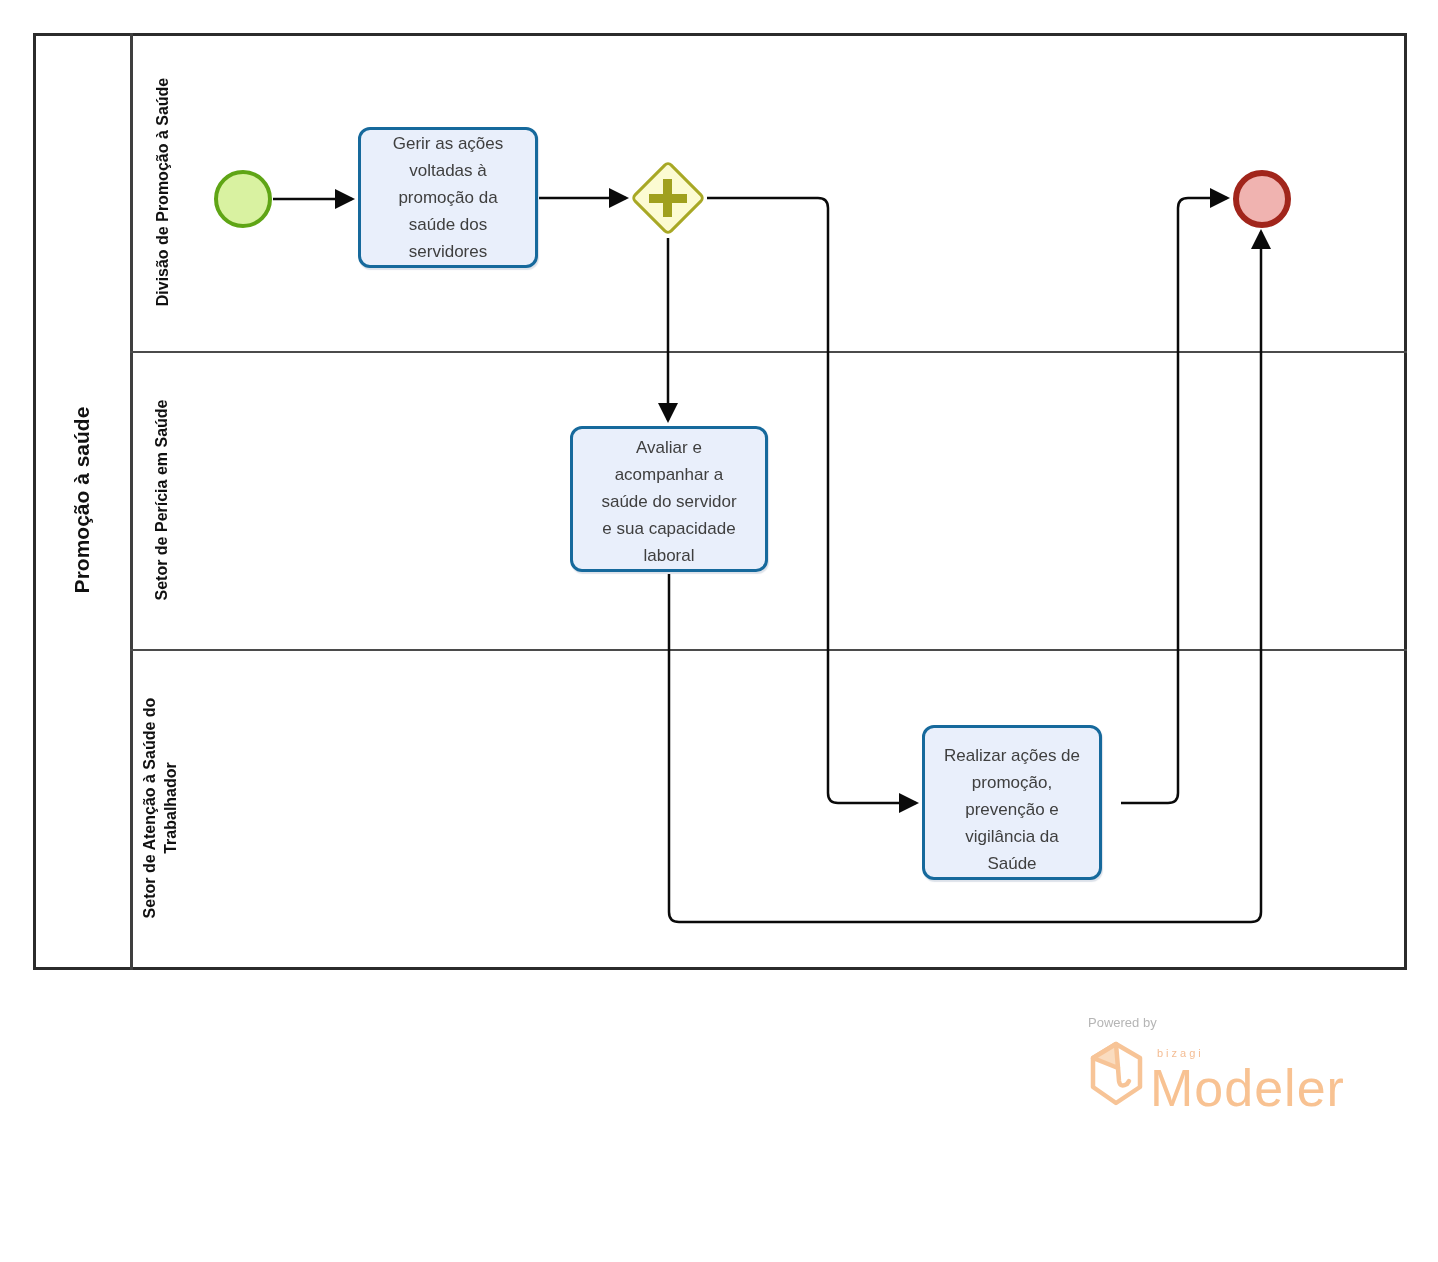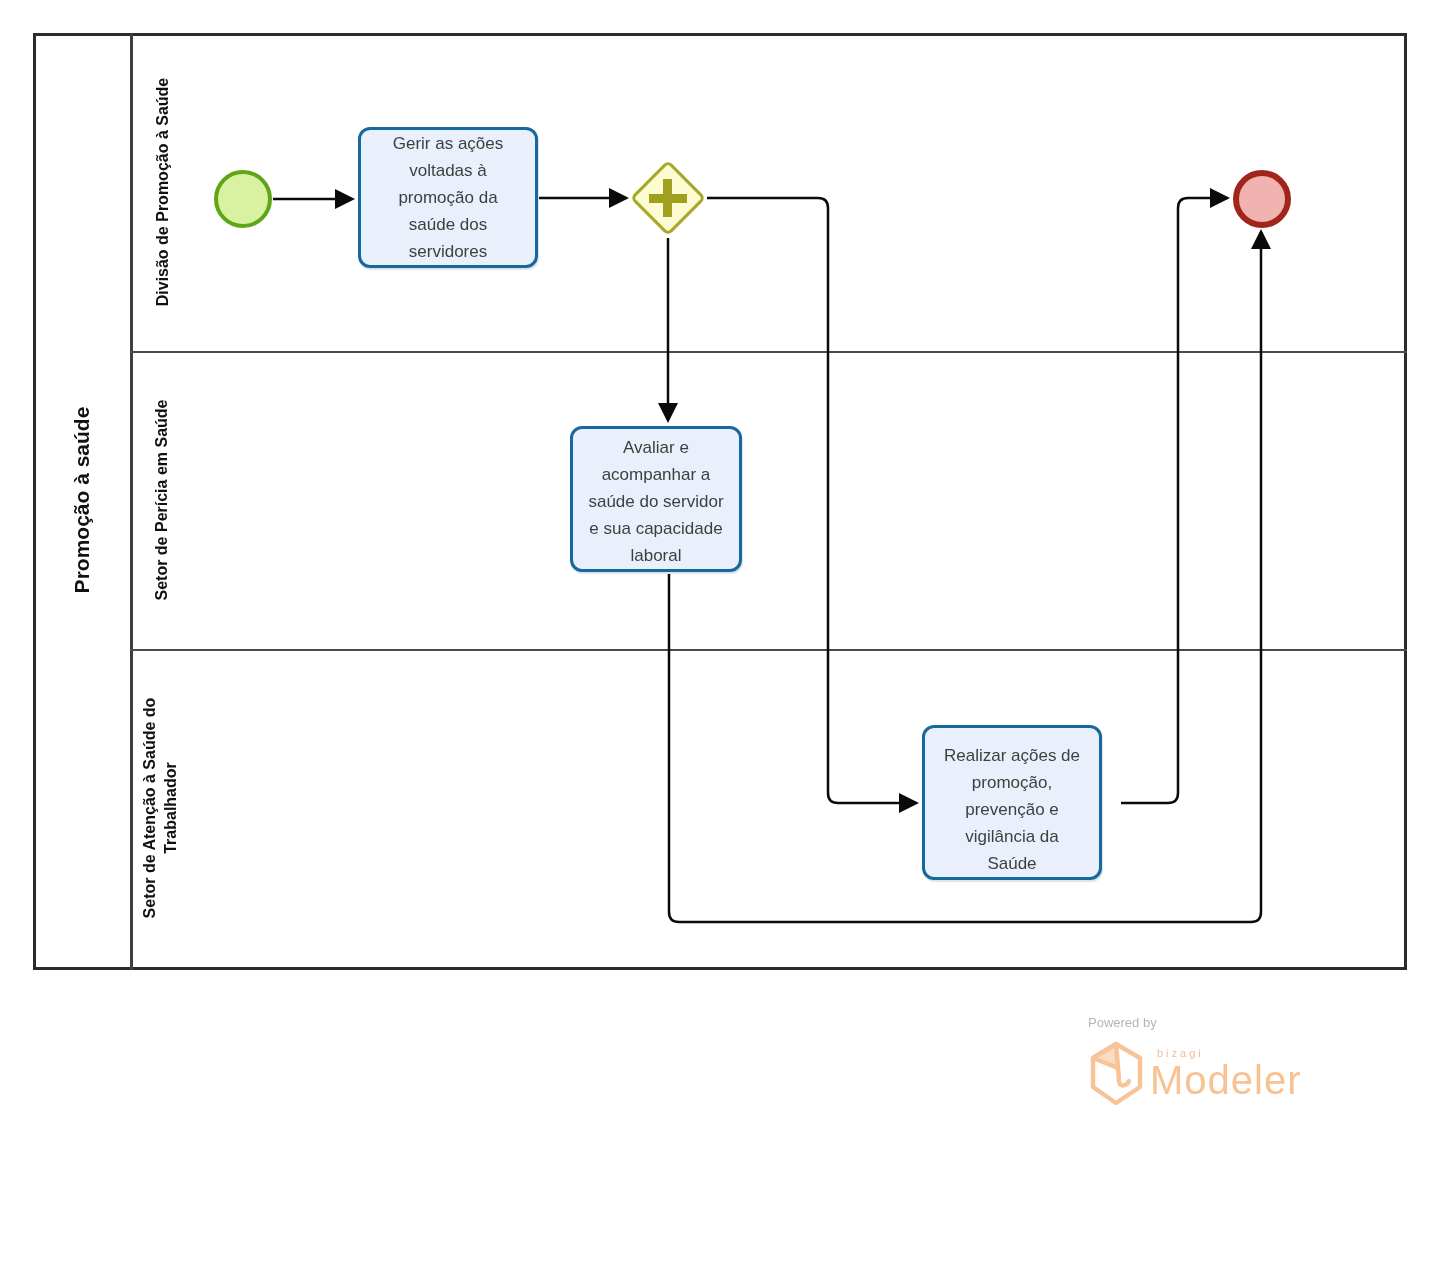--- a/index.html
+++ b/index.html
@@ -24,21 +24,21 @@
   #lane2-label{left:13px;top:480px;width:298px;height:40px;font-size:16px;}
   #lane3-label{left:0px;top:785px;width:320px;height:46px;font-size:16px;line-height:21px;}
   
   .task{
     box-sizing:border-box;border:3px solid #16699c;border-radius:12px;background:#e9effb;
     display:flex;align-items:flex-end;justify-content:center;
     color:#3f3f3f;font-size:17px;line-height:27px;text-align:center;white-space:pre-line;
     box-shadow:1px 2px 1px rgba(120,140,170,0.25);
   }
   #task-gerir{left:358px;top:127px;width:180px;height:141px;}
-  #task-avaliar{left:570px;top:426px;width:172px;height:146px;}
+  #task-avaliar{left:570px;top:426px;width:198px;height:146px;}
   #task-realizar{left:922px;top:725px;width:180px;height:155px;}
   #start-event{
     left:214px;top:170px;width:50px;height:50px;border-radius:50%;
     border:4px solid #5fa515;background:#d9f2a1;box-sizing:content-box;
   }
   #end-event{
     left:1233px;top:170px;width:46px;height:46px;border-radius:50%;
     border:6px solid #a1251b;background:#f0b3b0;box-sizing:content-box;
   }
   #gateway-diamond{
@@ -47,21 +47,21 @@
   }
   .plus-bar{background:#a0a01e;}
   #plus-h{left:649px;top:194px;width:38px;height:9px;}
   #plus-v{left:663px;top:179px;width:9px;height:38px;}
   
   #flows{left:0;top:0;width:1438px;height:1262px;pointer-events:none;}
   
   #powered-by{left:1088px;top:1015px;font-size:13px;color:#b5b5b5;}
   #bizagi-icon{left:1088px;top:1040px;}
   #bizagi-text{left:1157px;top:1047px;font-size:11px;color:#f4bd94;letter-spacing:3px;}
-  #modeler-text{left:1150px;top:1058px;font-size:40px;color:#f8c292;letter-spacing:1px;}
+  #modeler-text{left:1150px;top:1058px;font-size:52px;color:#f8c292;letter-spacing:1px;}
 </style>
 </head>
 <body>
 
 <div id="canvas">
 
   <div class="abs" id="pool"></div>
   <div class="abs v-divider"></div>
   <div class="abs lane-line" id="lane-line-1"></div>
   <div class="abs lane-line" id="lane-line-2"></div>

